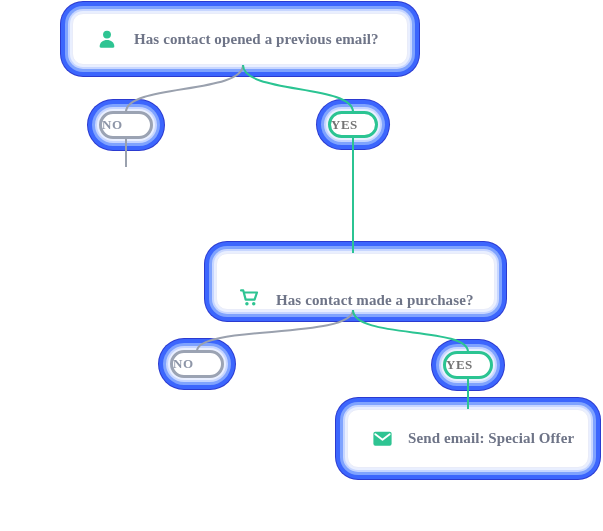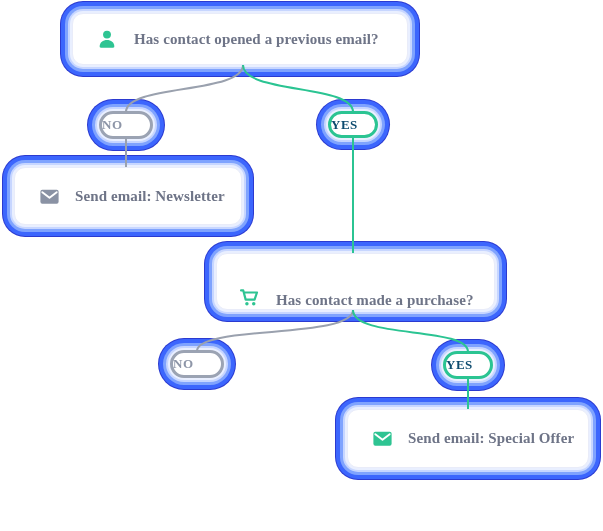--- a/index.html
+++ b/index.html
@@ -48,21 +48,21 @@
     font-size:13px;font-weight:800;letter-spacing:.5px;
     box-shadow:
       0 0 0 2px #e9efff,
       0 0 0 4px #c7d6ff,
       0 0 0 7px #7fa3fe,
       0 0 0 11px #3c66fd,
       0 0 0 12px #2b3ad0;
     z-index:2;
   }
   .badge.no{ border:3px solid #9ba3b3; color:#8d95a7; }
-  .badge.yes{ border:3px solid #2bc492; color:#0c4a6e; }
+  .badge.yes{ border:3px solid #2bc492; color:#737373; }
   
   svg.wires{
     position:absolute;left:0;top:0;z-index:3;
     pointer-events:none;
   }
   .icon-green{ fill:#2ec492; }
   .icon-gray{ fill:#8a92a4; }
 </style>
 </head>
 <body>
@@ -80,29 +80,20 @@
   </div>
 
   <div class="badge no" style="left:99px;top:111px;width:54px;height:28px;">
     <span>NO</span>
   </div>
 
   <div class="badge yes" style="left:328px;top:111px;width:50px;height:27px;">
     <span>YES</span>
   </div>
 
-  <div class="node" style="left:14px;top:167px;width:228px;height:58px;padding-left:22px;gap:14px;">
-    <span class="icon">
-      <svg width="23" height="23" viewBox="0 0 24 24">
-        <rect class="icon-gray" x="2.5" y="5" width="19" height="14.5" rx="2"></rect>
-        <polyline points="4.5,7.5 12,13.4 19.5,7.5" fill="none" stroke="#ffffff" stroke-width="2" stroke-linecap="round" stroke-linejoin="round"></polyline>
-      </svg>
-    </span>
-    <span class="label">Send email: Newsletter</span>
-  </div>
 
   <div class="node" style="left:216px;top:253px;width:279px;height:57px;padding-left:20px;gap:15px;align-items:flex-end;">
     <span class="icon">
       <svg width="23" height="23" viewBox="0 0 24 24">
         <path d="M3.2 4.6h2.3l2.5 9.6h9.3l2.5-7.4H6.4" fill="none" stroke="#2ec492" stroke-width="2.3" stroke-linecap="round" stroke-linejoin="round"></path>
         <circle class="icon-green" cx="9.3" cy="18.6" r="1.8"></circle>
         <circle class="icon-green" cx="16.4" cy="18.6" r="1.8"></circle>
       </svg>
     </span>
     <span class="label">Has contact made a purchase?</span>

